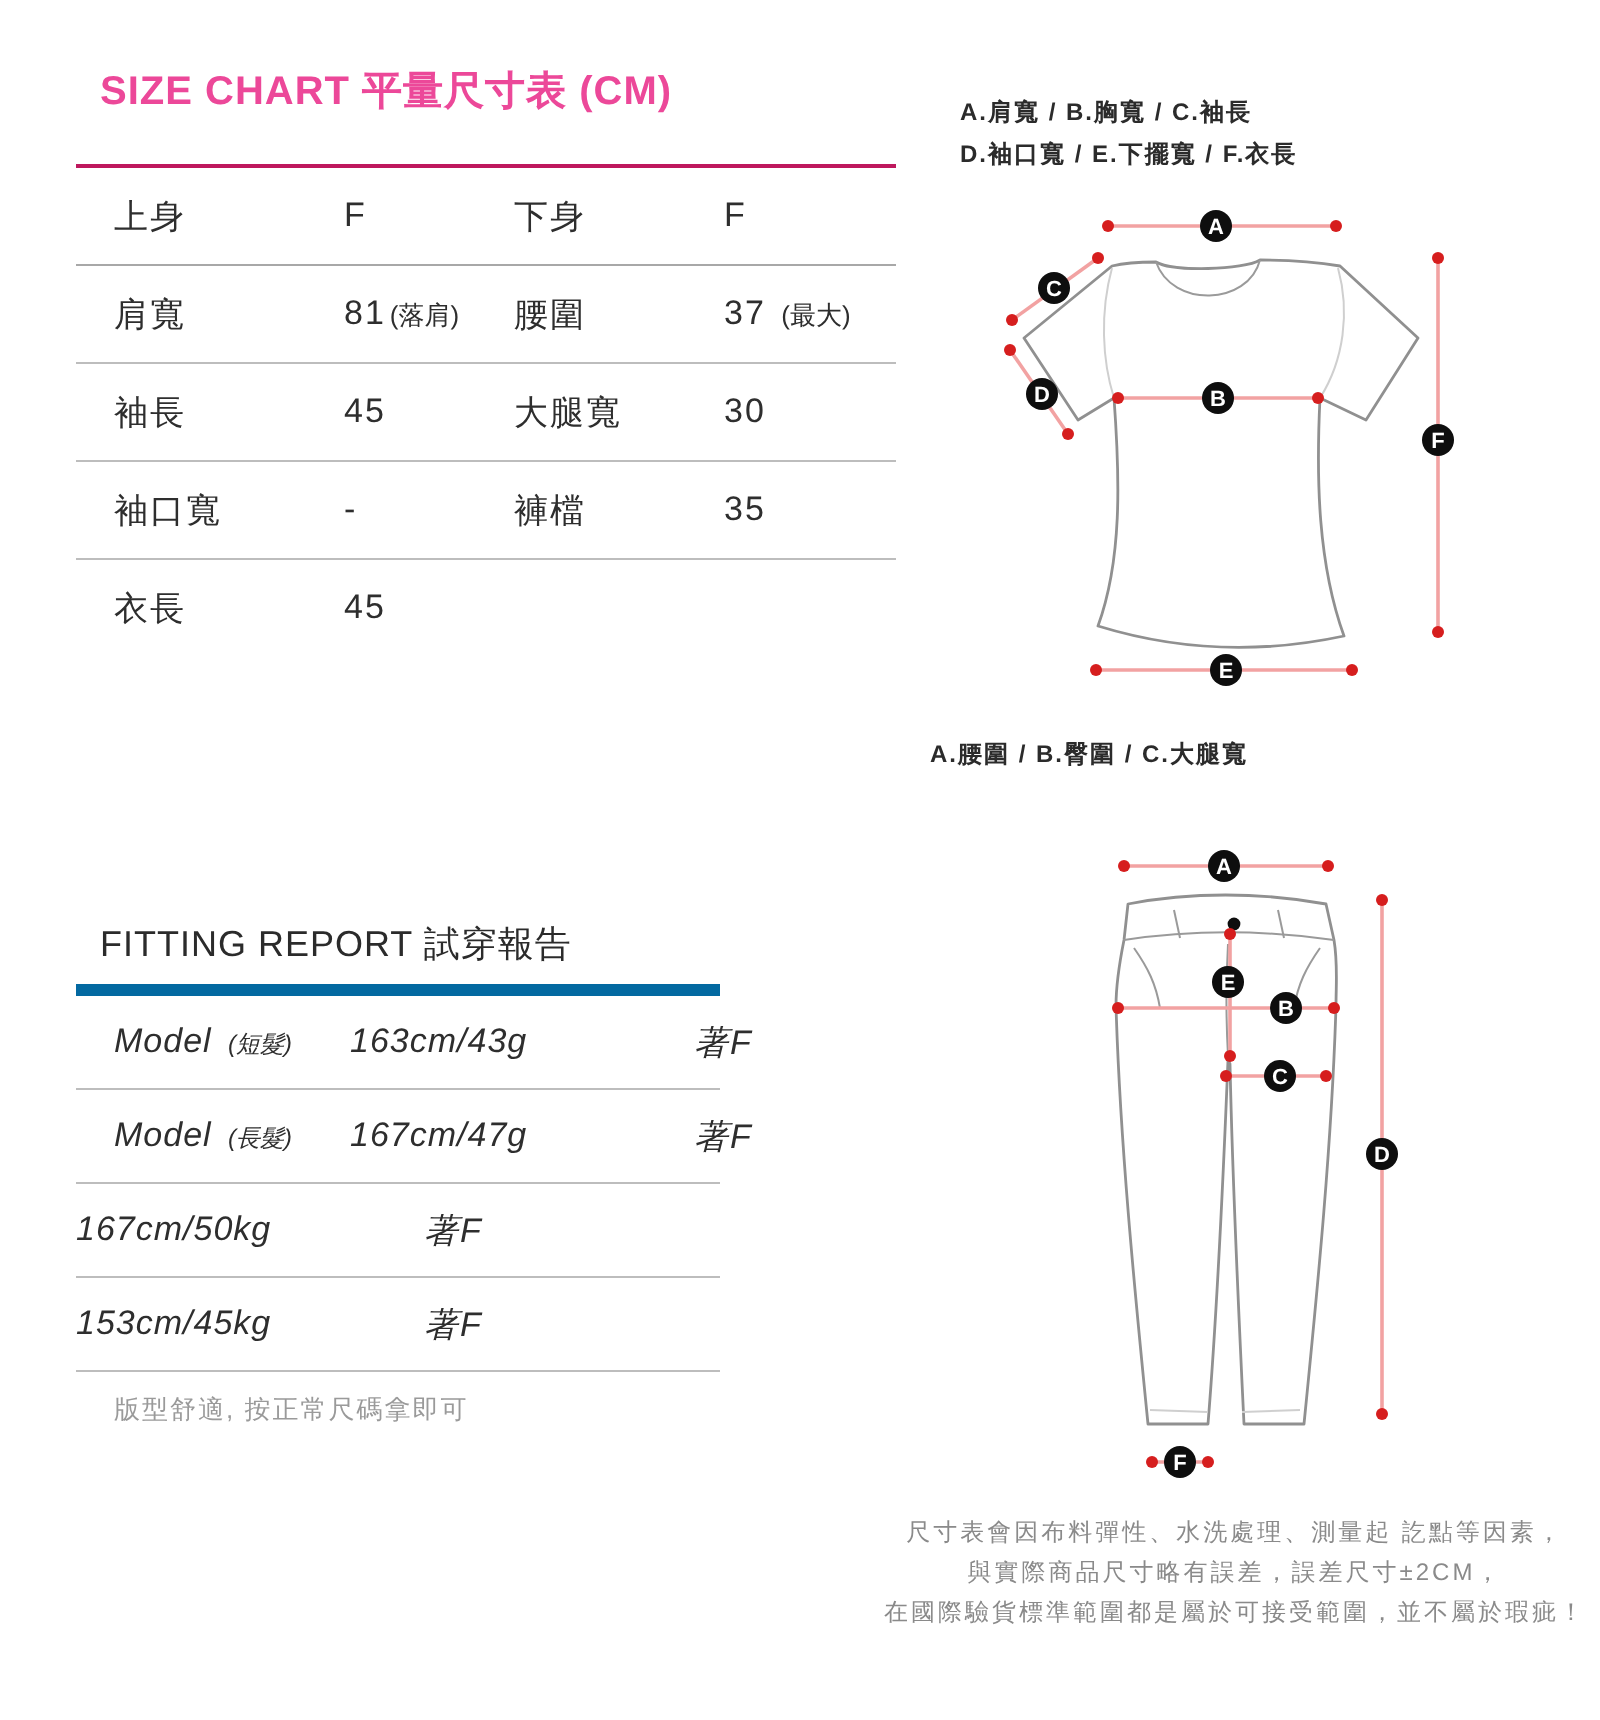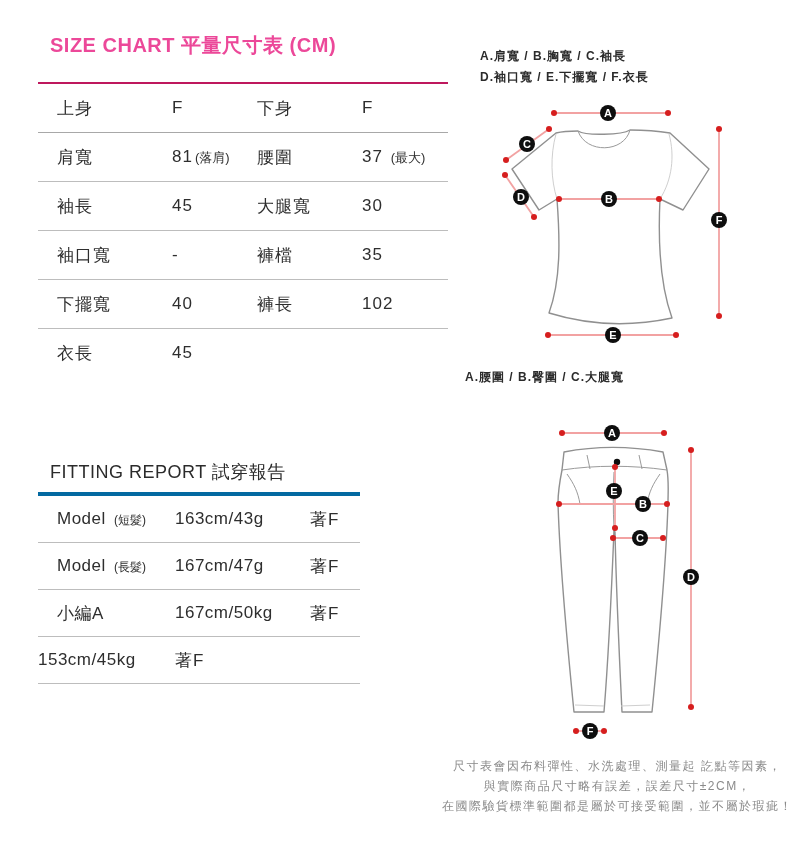--- a/index.html
+++ b/index.html
@@ -13,27 +13,27 @@
   .sc-row{display:grid;grid-template-columns:115px 85px 105px 105px;align-items:center;
           height:48px;border-bottom:1.5px solid #bdbdbd;font-size:17px;letter-spacing:1px;}
   .sc-row.last{border-bottom:none;}
   .sc-row > div{padding-left:19px;white-space:nowrap;}
   .sc-note{font-size:13px;margin-left:2px;letter-spacing:0;}
 
   
   #fr{left:38px;top:452px;width:322px;}
   #fr-title{font-size:18px;font-weight:500;letter-spacing:.5px;color:#2b2b2b;
             padding-left:12px;height:40px;display:flex;align-items:center;
-            border-bottom:4px solid #0369a1;}
+            border-bottom:6px solid #0369a1;}
   .fr-row{display:grid;grid-template-columns:137px 135px 50px;align-items:center;
-          height:46px;border-bottom:1.5px solid #bdbdbd;font-size:17px;}
+          height:46px;border-bottom:1.5px solid #bdbdbd;font-size:17px;font-style:italic;}
   .fr-name{padding-left:19px;white-space:nowrap;letter-spacing:.5px;}
   .fr-note{font-size:12px;margin-left:3px;letter-spacing:0;}
   .fr-stats{letter-spacing:.5px;white-space:nowrap;}
-  .fr-size{letter-spacing:1px;white-space:nowrap;}
+  .fr-size{letter-spacing:1px;white-space:nowrap;margin-left:37px;}
   #fr-note-line{margin-top:10px;padding-left:19px;font-size:13px;color:#9a9a9a;letter-spacing:1px;}
 
   
   .legend{width:300px;text-align:left;font-size:12px;font-weight:700;color:#2b2b2b;
           line-height:21px;letter-spacing:1px;}
   #legend-top{left:480px;top:46px;}
   #legend-bottom{left:465px;top:367px;}
   #disclaimer{left:425px;top:756px;width:385px;text-align:center;font-size:12px;
               color:#8a8a8a;line-height:20px;letter-spacing:1.5px;}
 
@@ -77,26 +77,20 @@
     <div>30</div>
   </div>
 
   <div class="sc-row">
     <div>袖口寬</div>
     <div>-</div>
     <div>褲檔</div>
     <div>35</div>
   </div>
 
-  <div class="sc-row">
-    <div>下擺寬</div>
-    <div>40</div>
-    <div>褲長</div>
-    <div>102</div>
-  </div>
 
   <div class="sc-row last">
     <div>衣長</div>
     <div>45</div>
     <div></div>
     <div></div>
   </div>
 </div>
 
 <div class="abs" id="fr">
@@ -108,30 +102,30 @@
     <div class="fr-size">著F</div>
   </div>
 
   <div class="fr-row">
     <div class="fr-name"><span>Model</span> <span class="fr-note">(長髮)</span></div>
     <div class="fr-stats">167cm/47g</div>
     <div class="fr-size">著F</div>
   </div>
 
   <div class="fr-row">
-    <div class="fr-name">小編A</div>
     <div class="fr-stats">167cm/50kg</div>
     <div class="fr-size">著F</div>
   </div>
 
   <div class="fr-row">
     <div class="fr-stats">153cm/45kg</div>
     <div class="fr-size">著F</div>
   </div>
 
+  <div id="fr-note-line">版型舒適, 按正常尺碼拿即可</div>
 </div>
 
 <div class="abs legend" id="legend-top">
   <div>A.肩寬 / B.胸寬 / C.袖長</div>
   <div>D.袖口寬 / E.下擺寬 / F.衣長</div>
 </div>
 
 <div class="abs legend" id="legend-bottom">
   <div>A.腰圍 / B.臀圍 / C.大腿寬</div>
 </div>

